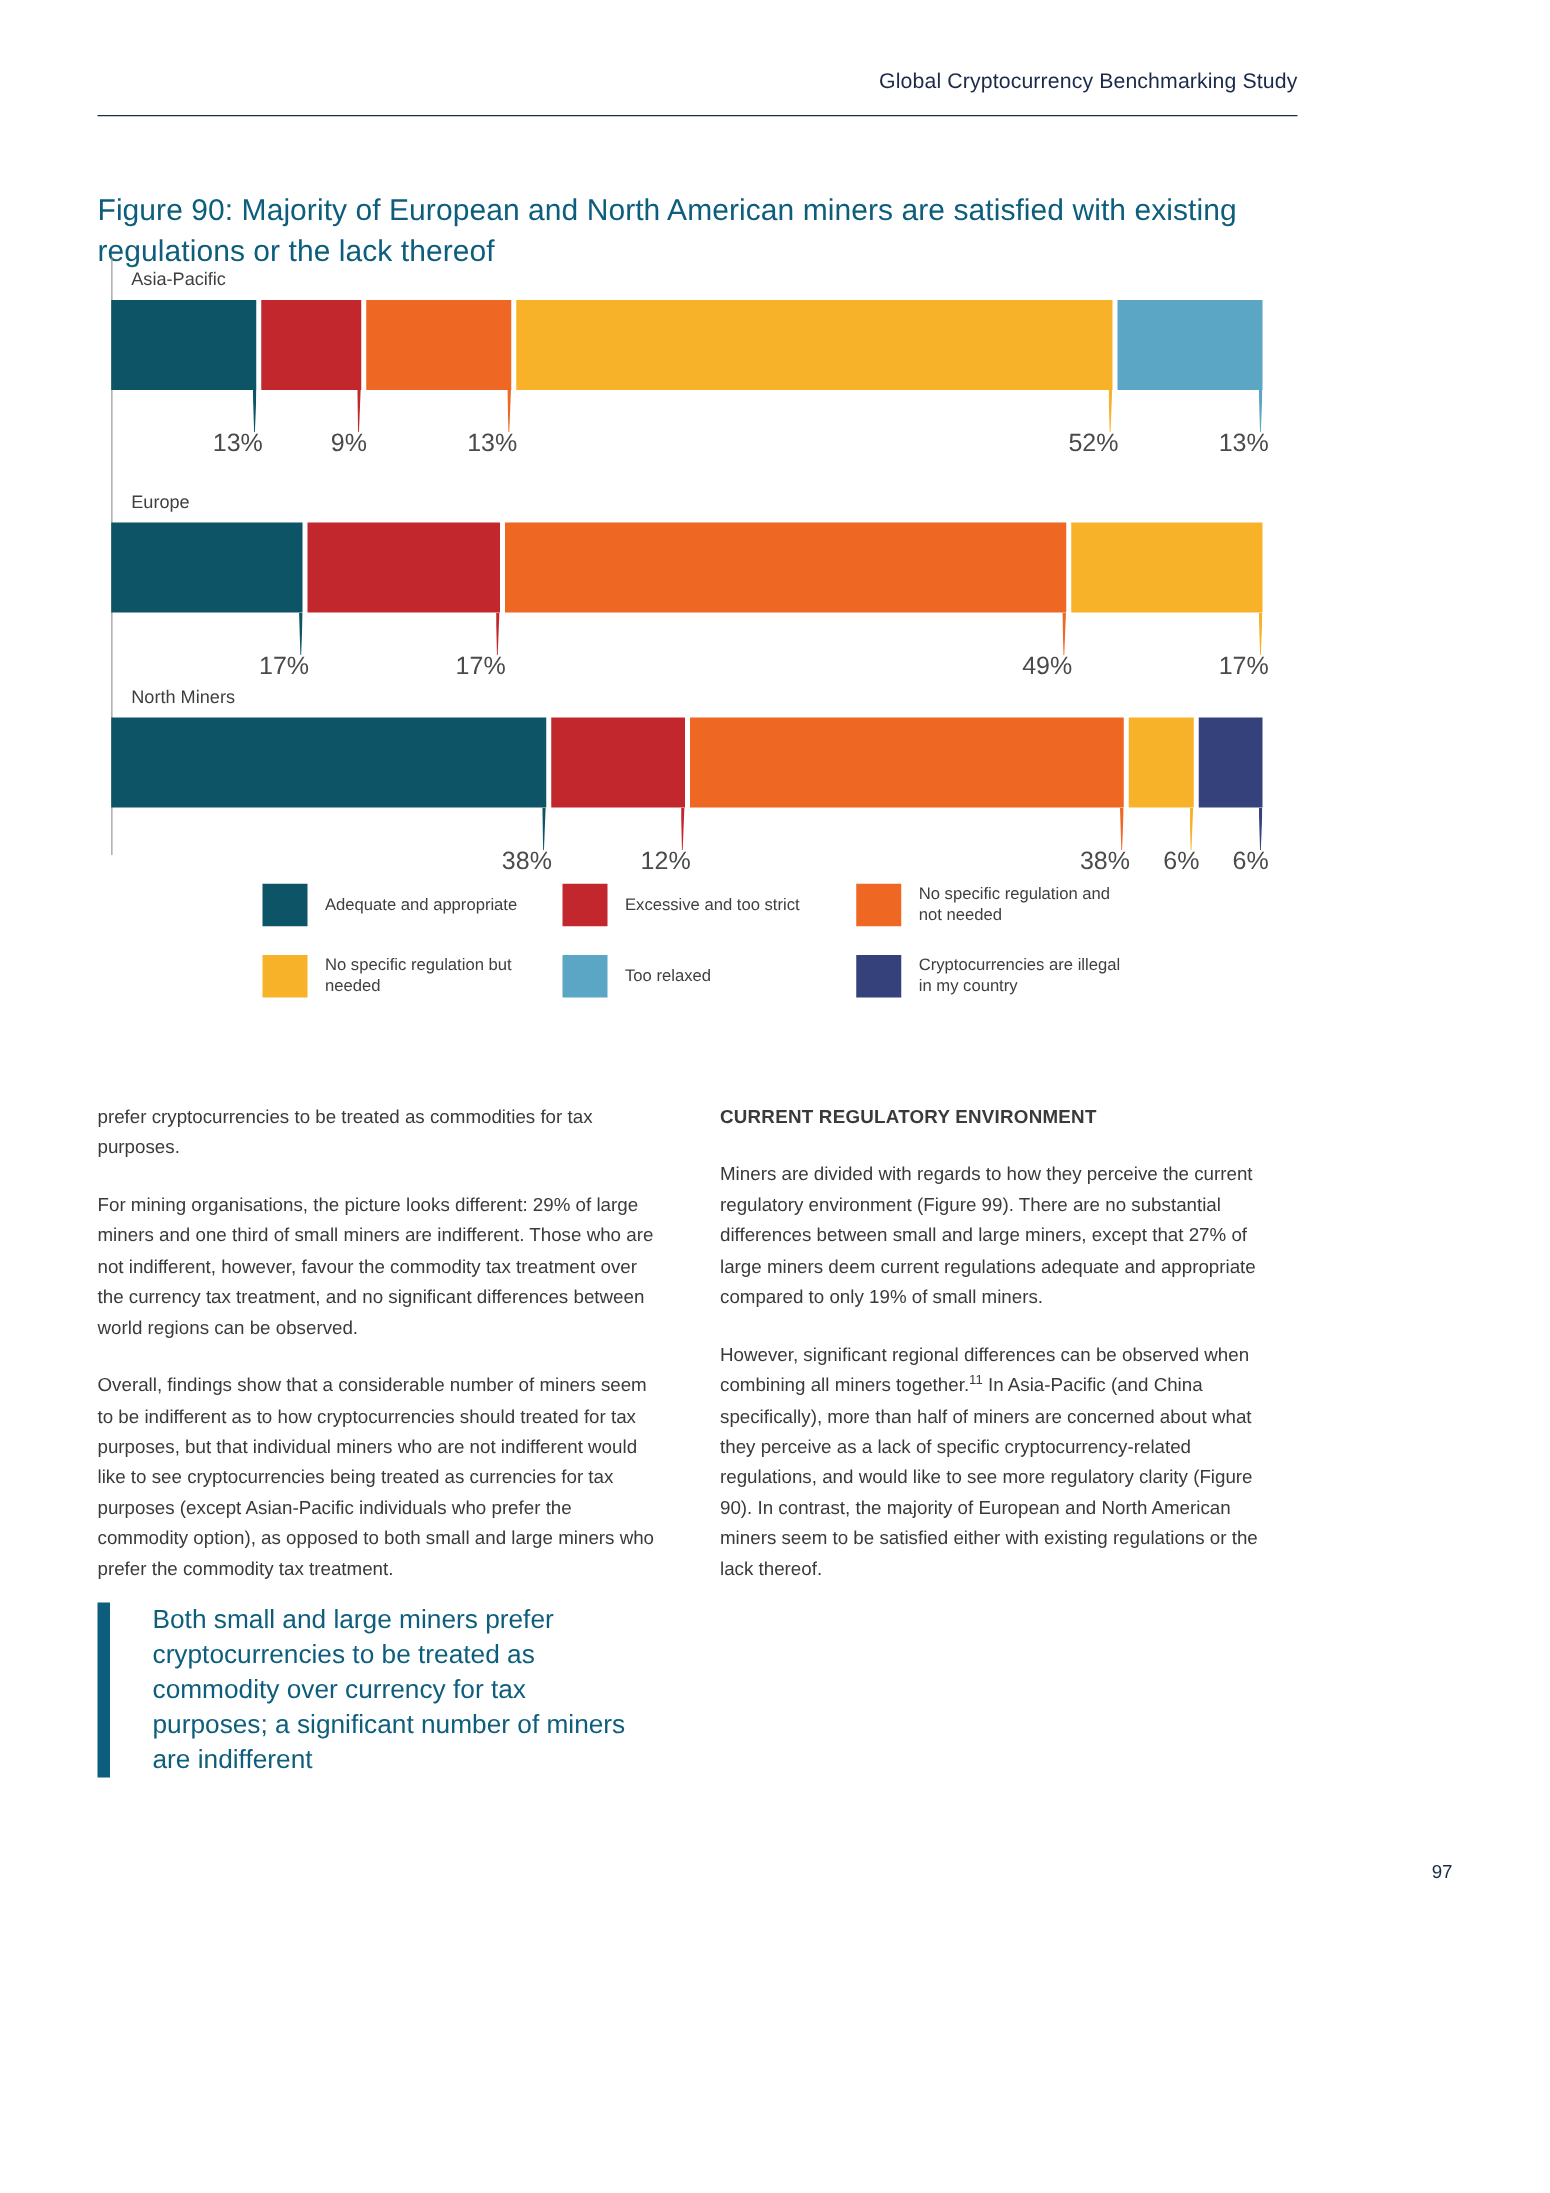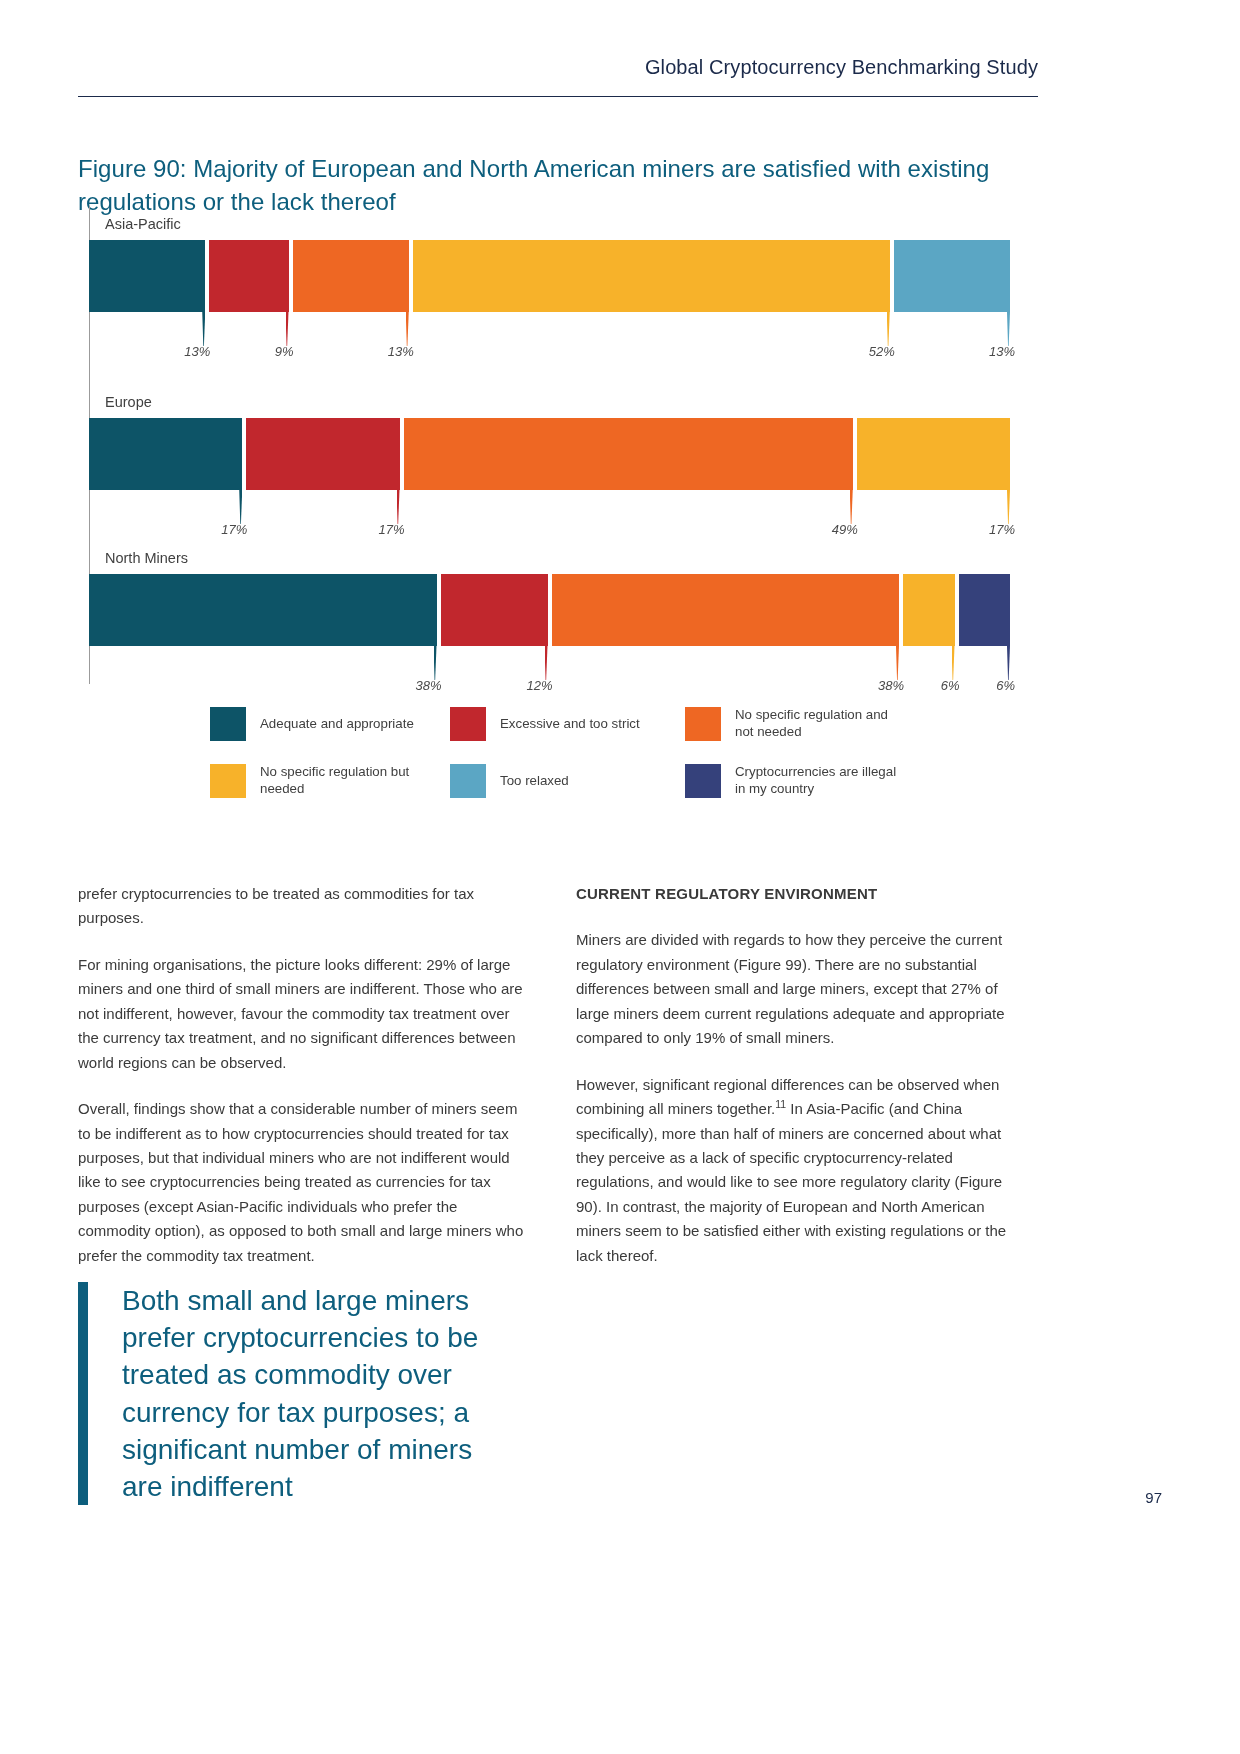--- a/index.html
+++ b/index.html
@@ -18,21 +18,21 @@
 
   
   .page-header {
     position: absolute;
     left: 78px;
     top: 55px;
     width: 960px;
   }
   .page-header .hdr-text {
     text-align: right;
-    font-size: 20px;
+    font-size: 17px;
     color: #1b2a4a;
     letter-spacing: 0.1px;
     line-height: 1.2;
   }
   .page-header .hdr-rule {
     margin-top: 17px;
     border-top: 1.4px solid #1b2a4a;
     width: 100%;
   }
 
@@ -92,26 +92,25 @@
   }
   .leader {
     position: absolute;
     width: 3px;
     top: 72px;
     height: 34px;
   }
   .pct {
     position: absolute;
     top: 104px;
-    font-size: 13px;
+    font-size: 20px;
     color: #4a4a4a;
     transform: translateX(-100%);
     padding-right: 3px;
     white-space: nowrap;
-    font-style: italic;
   }
 
   
   .legend {
     position: absolute;
     left: 210px;
     top: 706px;
     width: 830px;
     display: grid;
     grid-template-columns: 240px 235px 245px;
@@ -173,21 +172,21 @@
     width: 440px;
     display: flex;
   }
   .pq-bar {
     width: 10px;
     flex: 0 0 10px;
     background: #0d5e7d;
   }
   .pq-text {
     margin-left: 34px;
-    font-size: 28px;
+    font-size: 21px;
     line-height: 1.33;
     color: #0d5e7d;
   }
 
   
   .page-number {
     position: absolute;
     right: 78px;
     top: 1489px;
     font-size: 15px;

